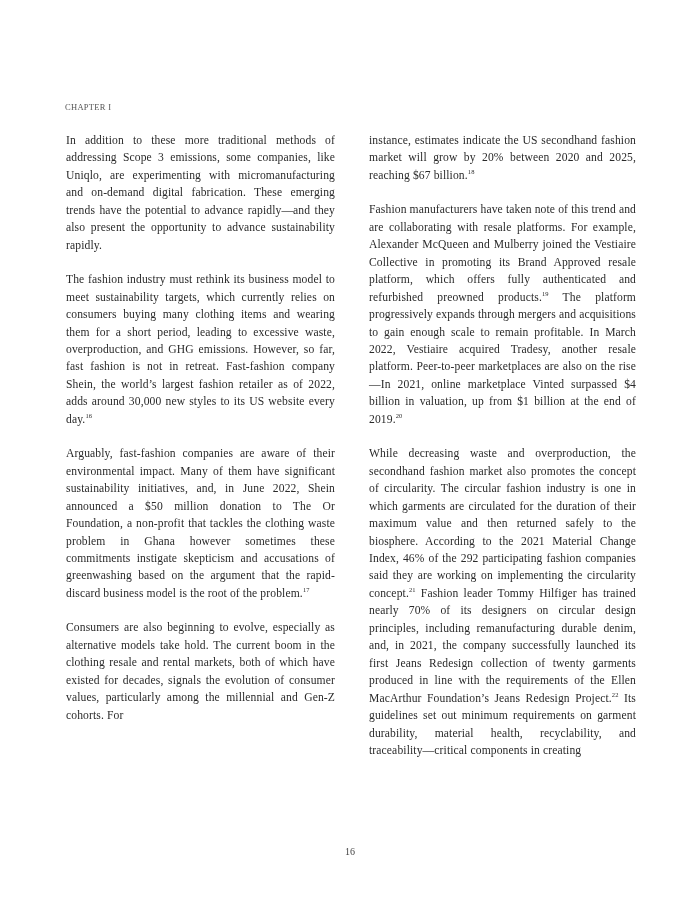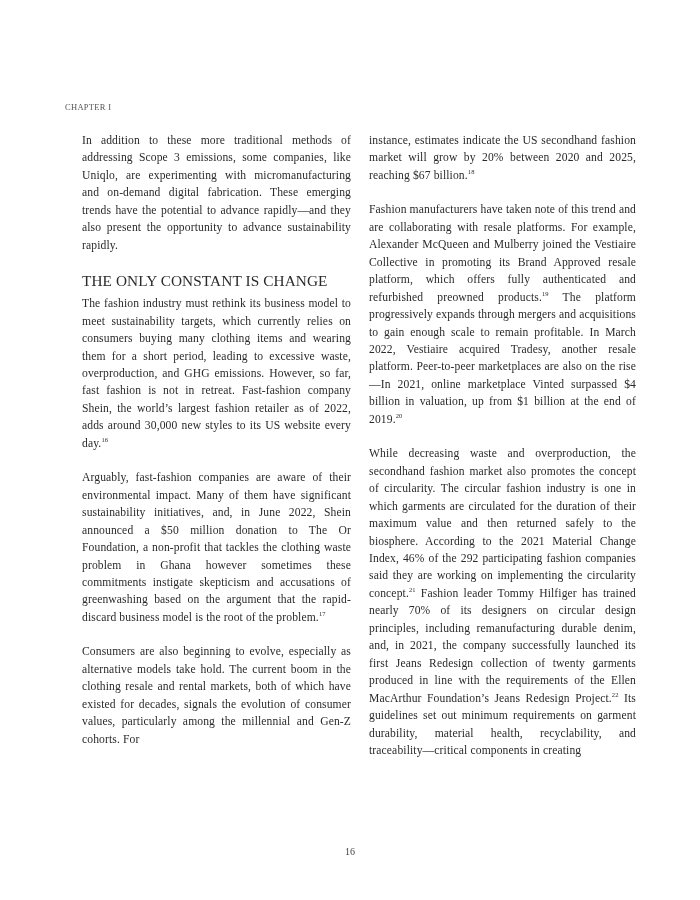--- a/index.html
+++ b/index.html
@@ -1,38 +1,37 @@
 <!DOCTYPE html>
 <html><head>
   <meta charset="utf-8">
   <style>
     html, body { margin: 0; padding: 0; background: #ffffff; }
     body { width: 700px; height: 900px; position: relative; overflow: hidden;
            font-family: "DejaVu Serif", "Liberation Serif", serif; color: #2a2a2a; }
     .running-head { position: absolute; left: 65px; top: 70px; font-size: 8.5px;
                     letter-spacing: 0.3px; color: #555; font-family: "Liberation Serif", serif; margin-top: 32px; }
     .col { position: absolute; top: 132px; width: 269px; }
-    .col.left { left: 82px; }
+    .col.left { left: 66px; }
     .col.right { left: 369px; width: 267px; }
     p { margin: 0 0 17px 0; font-size: 11.6px; line-height: 17.45px; text-align: justify;
         font-family: "Liberation Serif", serif; letter-spacing: 0.12px; }
     sup { font-size: 6.5px; line-height: 0; vertical-align: super; }
     h2 { margin: 8px 0 4px 0; font-size: 15.3px; font-weight: normal; letter-spacing: 0.1px;
          font-family: "Liberation Serif", serif; color: #2a2a2a; line-height: 20px; }
     .page-number { position: absolute; left: 0; width: 700px; top: 846px; text-align: center;
                    font-size: 10px; color: #444; font-family: "Liberation Serif", serif; }
   </style>
 </head>
 <body>
 
 <div class="running-head">CHAPTER I</div>
 
 <div class="col left">
   <p><span>In addition to these more traditional methods of addressing Scope 3 emissions, some companies, like Uniqlo, are experimenting with micromanufacturing and on-demand digital fabrication. These emerging trends have the potential to advance rapidly—and they also present the opportunity to advance sustainability rapidly.</span></p>
-  <h2>THE ONLY CONSTANT IS CHANGE</h2>
   <p><span>The fashion industry must rethink its business model to meet sustainability targets, which currently relies on consumers buying many clothing items and wearing them for a short period, leading to excessive waste, overproduction, and GHG emissions. However, so far, fast fashion is not in retreat. Fast-fashion company Shein, the world’s largest fashion retailer as of 2022, adds around 30,000 new styles to its US website every day.</span><sup>16</sup></p>
   <p><span>Arguably, fast-fashion companies are aware of their environmental impact. Many of them have significant sustainability initiatives, and, in June 2022, Shein announced a $50 million donation to The Or Foundation, a non-profit that tackles the clothing waste problem in Ghana however sometimes these commitments instigate skepticism and accusations of greenwashing based on the argument that the rapid-discard business model is the root of the problem.</span><sup>17</sup></p>
   <p><span>Consumers are also beginning to evolve, especially as alternative models take hold. The current boom in the clothing resale and rental markets, both of which have existed for decades, signals the evolution of consumer values, particularly among the millennial and Gen-Z cohorts. For</span></p>
 </div>
 
 <div class="col right">
   <p><span>instance, estimates indicate the US secondhand fashion market will grow by 20% between 2020 and 2025, reaching $67 billion.</span><sup>18</sup></p>
   <p><span>Fashion manufacturers have taken note of this trend and are collaborating with resale platforms. For example, Alexander McQueen and Mulberry joined the Vestiaire Collective in promoting its Brand Approved resale platform, which offers fully authenticated and refurbished preowned products.</span><sup>19</sup><span> The platform progressively expands through mergers and acquisitions to gain enough scale to remain profitable. In March 2022, Vestiaire acquired Tradesy, another resale platform. Peer-to-peer marketplaces are also on the rise—In 2021, online marketplace Vinted surpassed $4 billion in valuation, up from $1 billion at the end of 2019.</span><sup>20</sup></p>
   <p><span>While decreasing waste and overproduction, the secondhand fashion market also promotes the concept of circularity. The circular fashion industry is one in which garments are circulated for the duration of their maximum value and then returned safely to the biosphere. According to the 2021 Material Change Index, 46% of the 292 participating fashion companies said they are working on implementing the circularity concept.</span><sup>21</sup><span> Fashion leader Tommy Hilfiger has trained nearly 70% of its designers on circular design principles, including remanufacturing durable denim, and, in 2021, the company successfully launched its first Jeans Redesign collection of twenty garments produced in line with the requirements of the Ellen MacArthur Foundation’s Jeans Redesign Project.</span><sup>22</sup><span> Its guidelines set out minimum requirements on garment durability, material health, recyclability, and traceability—critical components in creating</span></p>
 </div>

